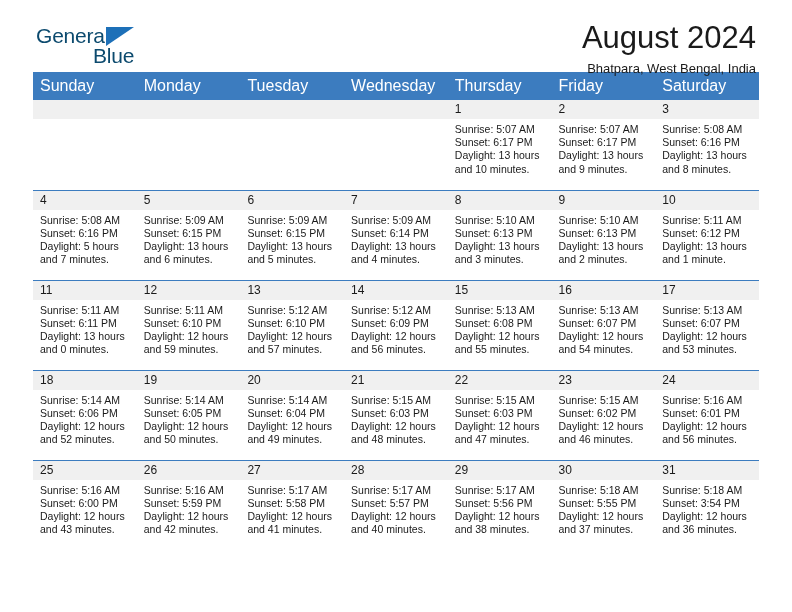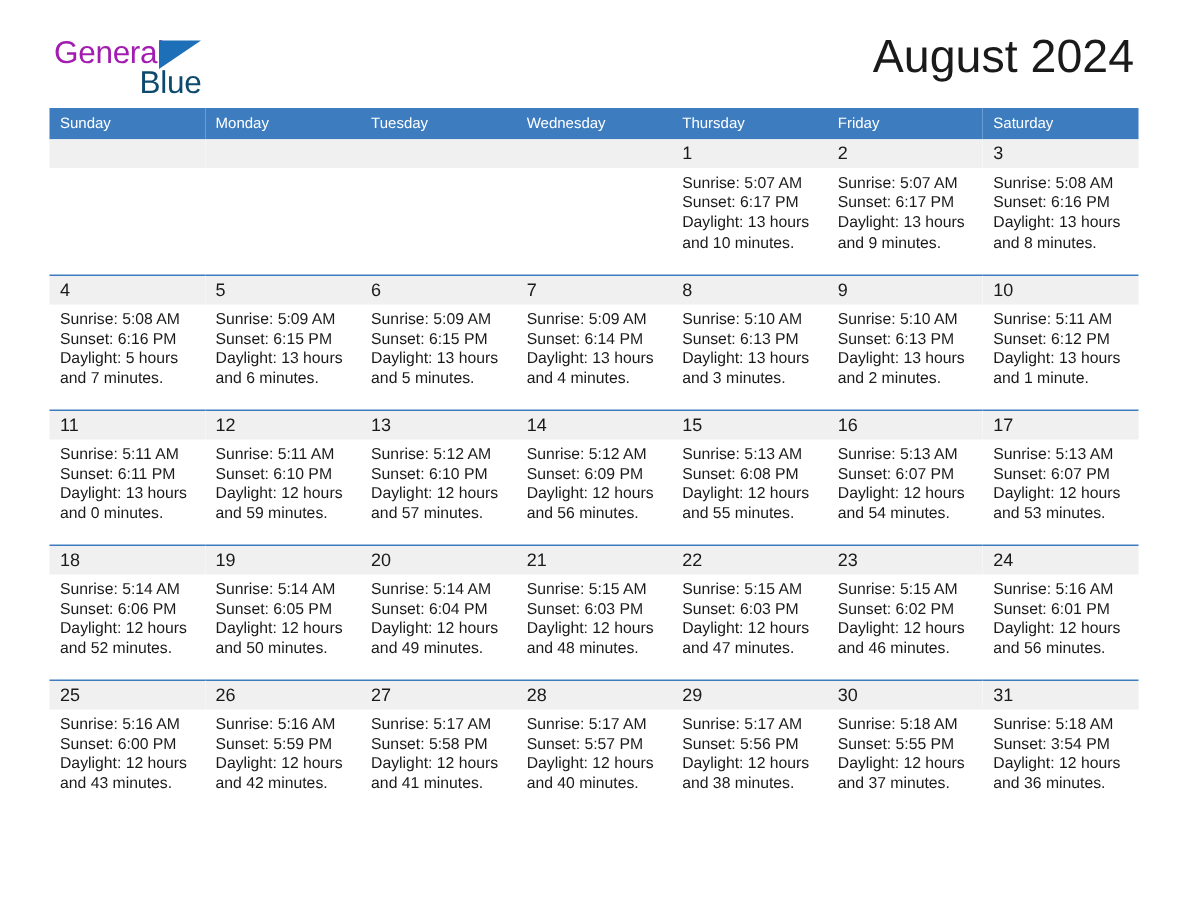--- a/index.html
+++ b/index.html
@@ -35,21 +35,21 @@
     top: 24px;
     width: 200px;
     height: 48px;
   }
   .logo-general {
     position: absolute;
     left: 0;
     top: 0;
     font-size: 21px;
     letter-spacing: -0.2px;
-    color: #a21caf;
+    color: #0c4a6e;
   }
   .logo-flag {
     position: absolute;
     left: 70px;
     top: 3px;
     width: 0;
     height: 0;
     border-left: 28px solid #1d70b8;
     border-bottom: 19px solid transparent;
   }
@@ -83,21 +83,21 @@
 
   
   .calendar {
     width: 726px;
     border-collapse: collapse;
     table-layout: fixed;
   }
   .calendar thead th {
     background: #3c7cbf;
     color: #ffffff;
-    font-size: 10px;
+    font-size: 16px;
     font-weight: normal;
     text-align: left;
     padding: 5px 0 5px 7px;
     height: 21px;
     box-sizing: border-box;
     border: none;
   }
   .calendar tbody td {
     vertical-align: top;
     padding: 0;
@@ -141,20 +141,21 @@
   <div class="masthead">
 
     <div class="logo">
       <span class="logo-general">General</span>
       <span class="logo-flag"></span>
       <span class="logo-blue">Blue</span>
     </div>
 
     <div class="title-block">
       <div class="cal-title">August 2024</div>
+      <div class="cal-subtitle">Bhatpara, West Bengal, India</div>
     </div>
 
   </div>
 
   <table class="calendar">
     <thead>
       <tr>
         <th>Sunday</th>
         <th>Monday</th>
         <th>Tuesday</th>

